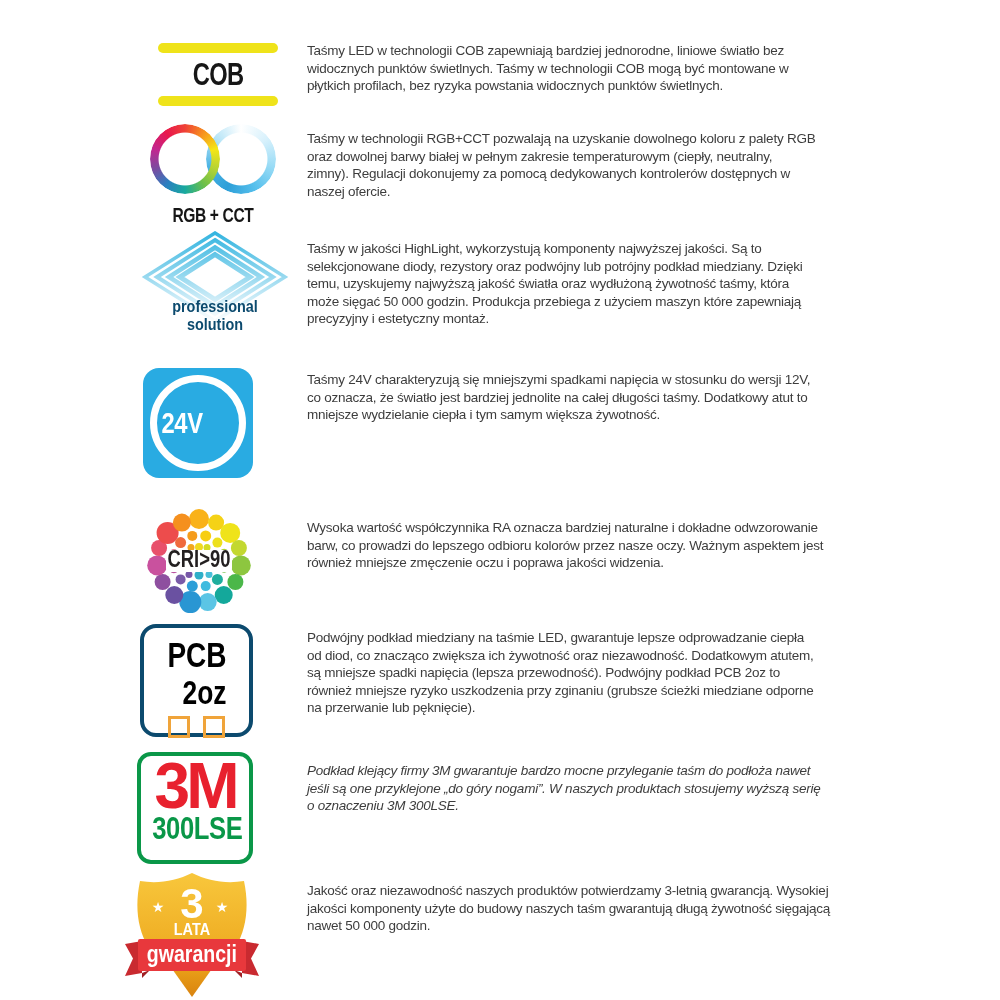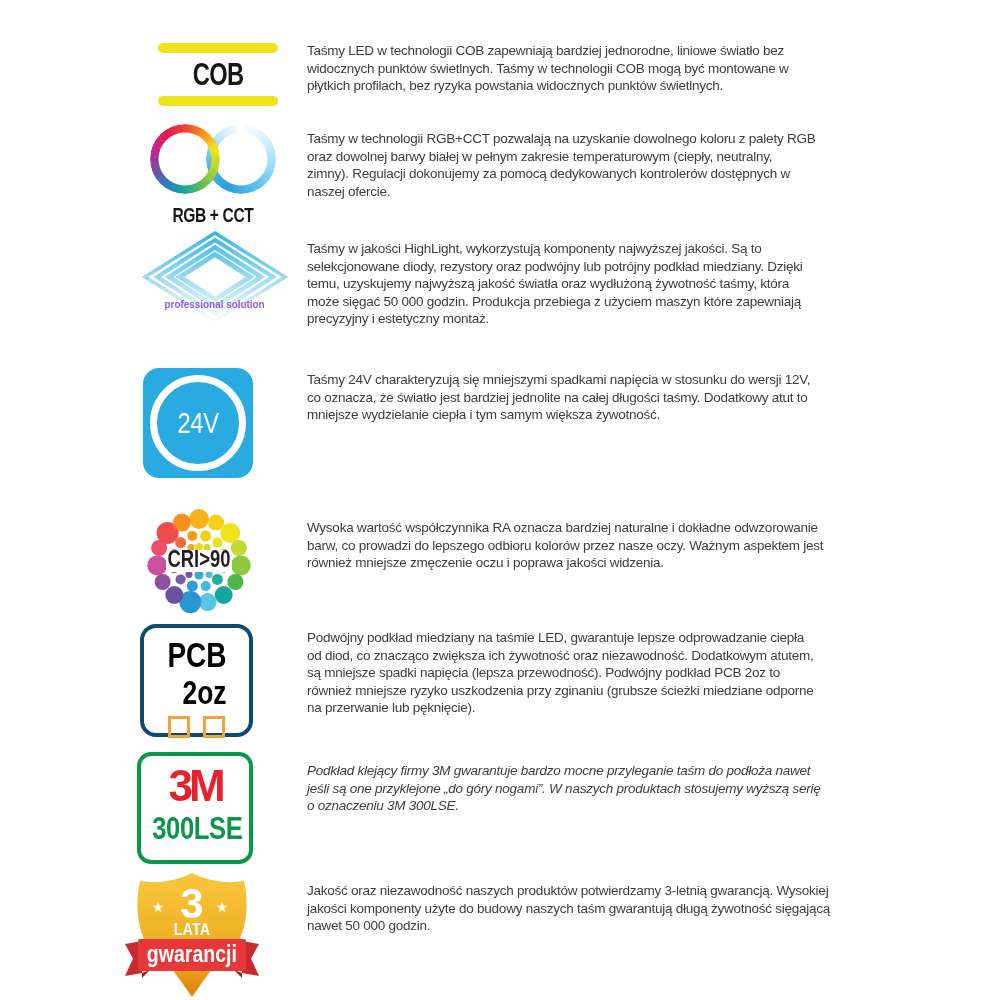--- a/index.html
+++ b/index.html
@@ -25,33 +25,33 @@
   .ring{position:absolute;top:0;width:70px;height:70px;border-radius:50%;
     -webkit-mask:radial-gradient(closest-side,transparent 74%,#000 77%);
     mask:radial-gradient(closest-side,transparent 74%,#000 77%);}
   .ring.rgb{left:0;z-index:2;background:conic-gradient(from 0deg,#ef4136,#f7941d,#f5e616,#b5d334,#6abf4b,#18a99e,#2a7fc1,#7b4ba0,#c2268f,#e8174e,#ef4136);}
   .ring.cct{left:56px;z-index:1;background:conic-gradient(from 0deg,#ffffff,#d8f1fc,#9adcf6,#55bfec,#2d9fd8,#4db4e4,#b5e4f7,#ffffff);}
   .rgb-label{width:126px;text-align:center;font-size:20px;font-weight:bold;color:#161616;margin-top:8px;letter-spacing:-0.5px;}
   
   .hl{width:150px;height:98px;}
   .hl svg{position:absolute;left:0;top:0;}
   .hl-title{position:absolute;top:36px;width:150px;text-align:center;font-size:28px;font-weight:bold;color:#141414;letter-spacing:-1px;}
-  .hl-sub{position:absolute;top:67px;width:150px;text-align:center;font-size:11px;font-weight:bold;color:#8b5cf6;}
+  .hl-sub{position:absolute;top:67px;width:150px;text-align:center;font-size:16px;font-weight:bold;color:#0c4a6e;}
   
   .v24{width:110px;height:110px;background:var(--v24_blue,#29abe2);border-radius:16px;display:flex;align-items:center;justify-content:center;}
-  .v24-circle{width:82px;height:82px;border:7px solid #fff;border-radius:50%;display:flex;align-items:center;justify-content:center;color:#fff;font-size:29px;font-weight:normal;letter-spacing:-0.5px;}
+  .v24-circle{width:82px;height:82px;border:7px solid #fff;border-radius:50%;display:flex;align-items:center;justify-content:flex-start;color:#fff;font-size:29px;font-weight:bold;letter-spacing:-0.5px;}
   
   .pcb{width:105px;height:105px;border:4px solid #0c4a6e;border-radius:16px;text-align:center;color:#000;background:#fff;}
   .pcb-l1{font-size:35px;font-weight:bold;line-height:40px;margin-top:7px;}
   .pcb-l2{font-size:33px;font-weight:bold;line-height:36px;padding-left:17px;}
   .pads{display:flex;justify-content:center;gap:13px;margin-top:5px;}
   .pad{width:16px;height:16px;border:3px solid var(--pcb_pad_orange,#f0a43a);}
   
   .m3{width:108px;height:104px;border:4px solid var(--m3_green,#0a9748);border-radius:14px;text-align:center;background:#fff;}
-  .m3-brand{font-size:44px;font-weight:900;color:var(--m3_red,#e8212e);letter-spacing:-4px;line-height:56px;margin-top:2px;}
+  .m3-brand{font-size:64px;font-weight:900;color:var(--m3_red,#e8212e);letter-spacing:-4px;line-height:56px;margin-top:2px;}
   .m3-series{font-size:32px;font-weight:bold;color:var(--m3_green,#0a9748);line-height:28px;letter-spacing:-0.5px;}
   svg text{font-family:"Liberation Sans",sans-serif;}
 </style>
 </head>
 <body>
 
 <div class="canvas">
 
   <section>
     <div class="icon cob" style="left:158px;top:43px;text-decoration:underline;">

